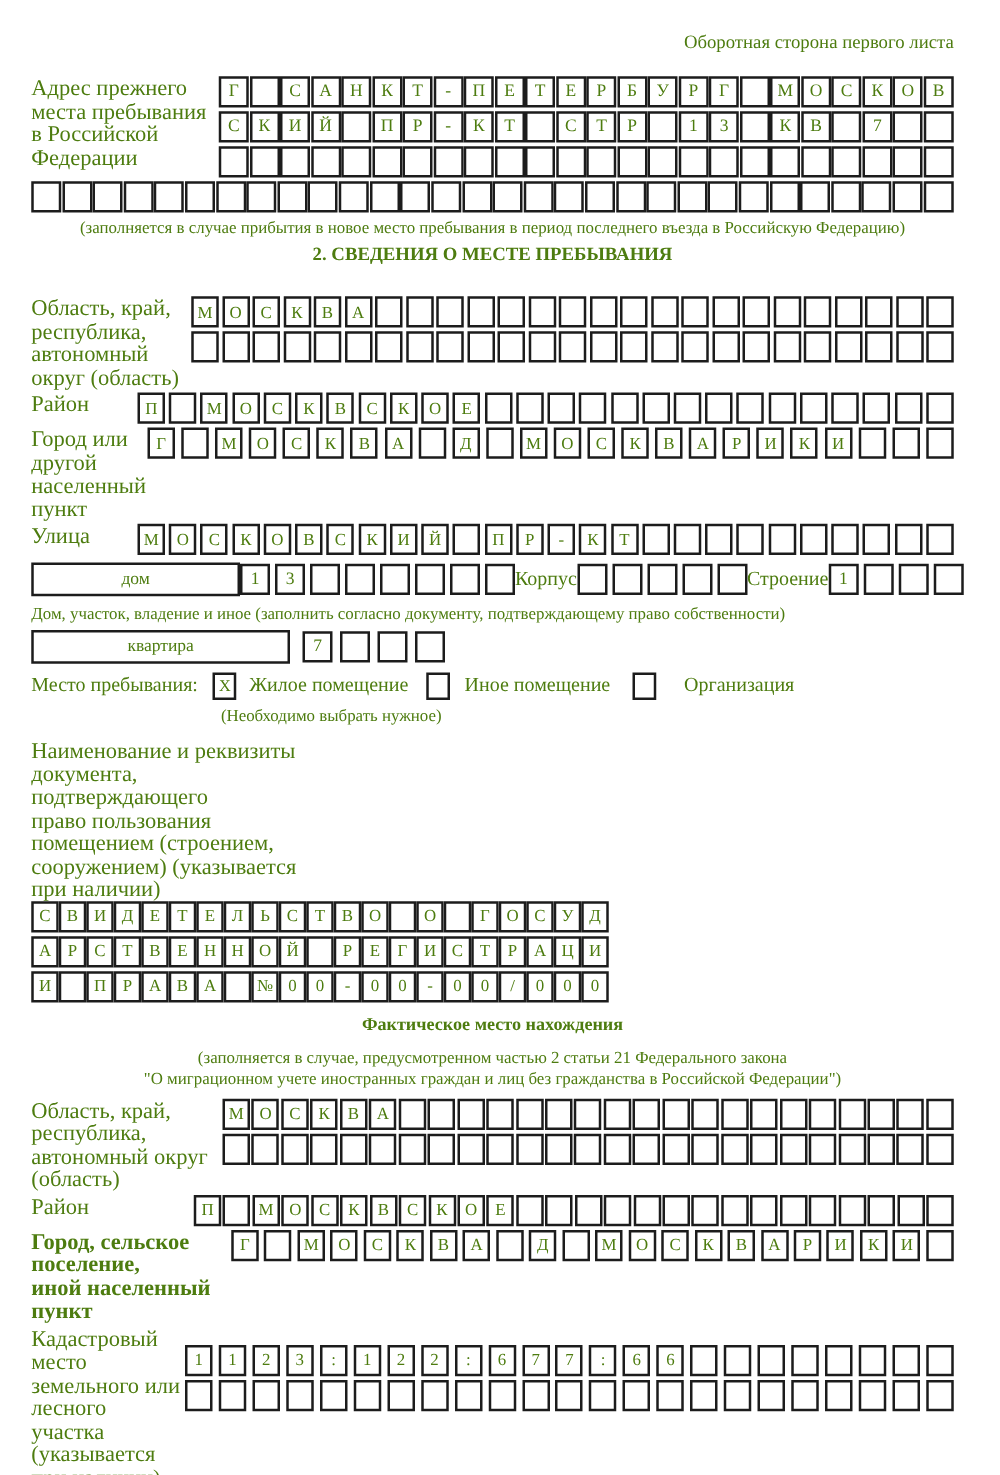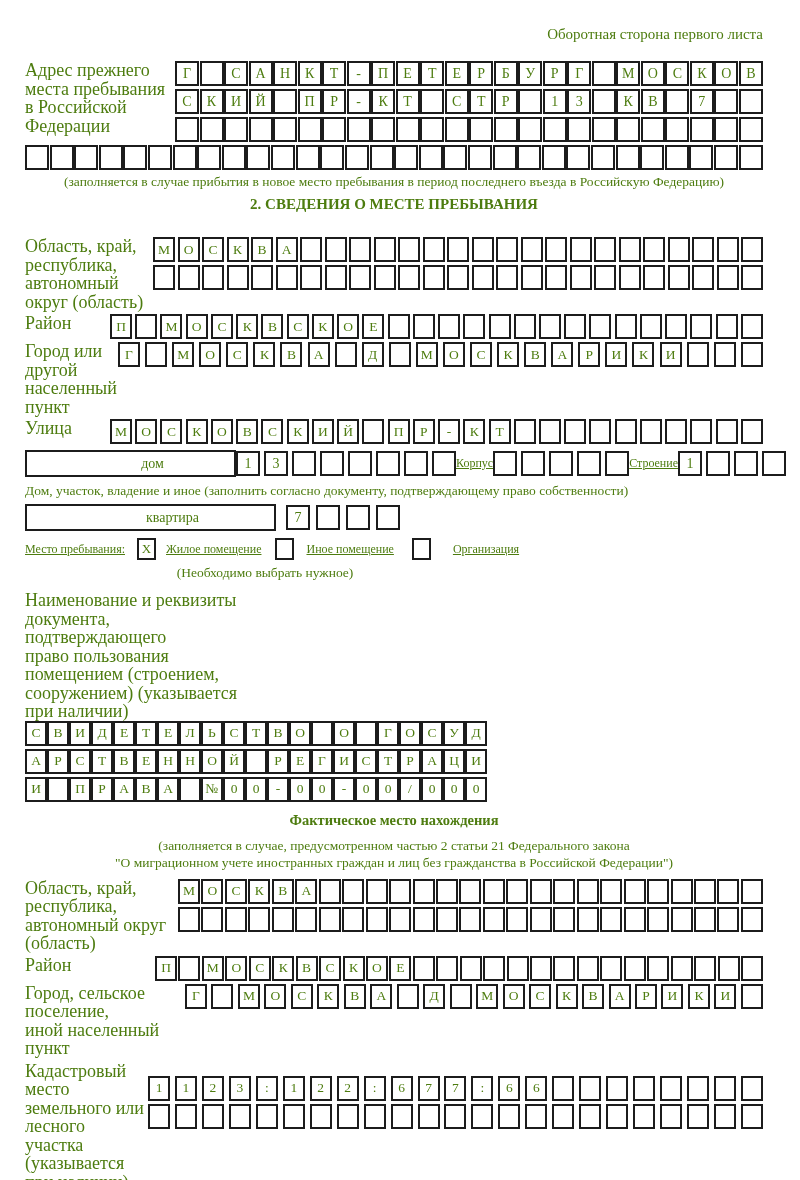--- a/index.html
+++ b/index.html
@@ -19,25 +19,25 @@
     display:flex;align-items:center;justify-content:center;
     font-size:13.5px;line-height:1;background:#fff;
   }
   .wcells .cell{width:20px;font-size:14px;}
   .caption{font-size:13.5px;line-height:17px;}
   .center{text-align:center;}
   .sechdr{font-weight:bold;font-size:15px;text-align:center;margin:6px 0 24px 0;}
   .subhdr{font-weight:bold;font-size:14.5px;text-align:center;margin:10px 0 8px 0;}
   .widebox{
     border:2px solid #1c1c1c;height:23px;display:flex;align-items:center;
-    justify-content:center;font-size:14px;flex:none;background:#fff;padding-left:44px;
+    justify-content:center;font-size:14px;flex:none;background:#fff;
   }
   .inline-row{display:flex;align-items:center;}
   .cellgroup{display:flex;gap:4px;}
-  .inl-lbl{font-size:12px;flex:none;text-decoration:underline;}
+  .inl-lbl{font-size:16px;flex:none;}
   .chk{
     flex:none;width:15px;height:18px;border:2px solid #1c1c1c;
     display:flex;align-items:center;justify-content:center;font-size:13px;background:#fff;
   }
   .bigbox{width:353px;height:170px;border:2px solid #1c1c1c;margin-left:370px;margin-top:8px;background:#fff;}
   .mb0{margin-bottom:0;}
 </style>
 </head>
 <body>
 
@@ -567,21 +567,21 @@
           <div class="cell"></div>
           <div class="cell"></div>
           <div class="cell"></div>
           <div class="cell"></div>
           <div class="cell"></div>
         </div>
     </div>
   </div>
 
   <div class="frow" style="margin-top:3px;">
-    <div class="lbl" style="width:160px;">
+    <div class="lbl" style="width:160px;font-weight:bold;">
       <div>Город, сельское поселение,</div>
       <div>иной населенный пункт</div>
     </div>
     <div class="rows">
       <div class="cellrow mb0">
           <div class="cell">Г</div>
           <div class="cell"></div>
           <div class="cell">М</div>
           <div class="cell">О</div>
           <div class="cell">С</div>

